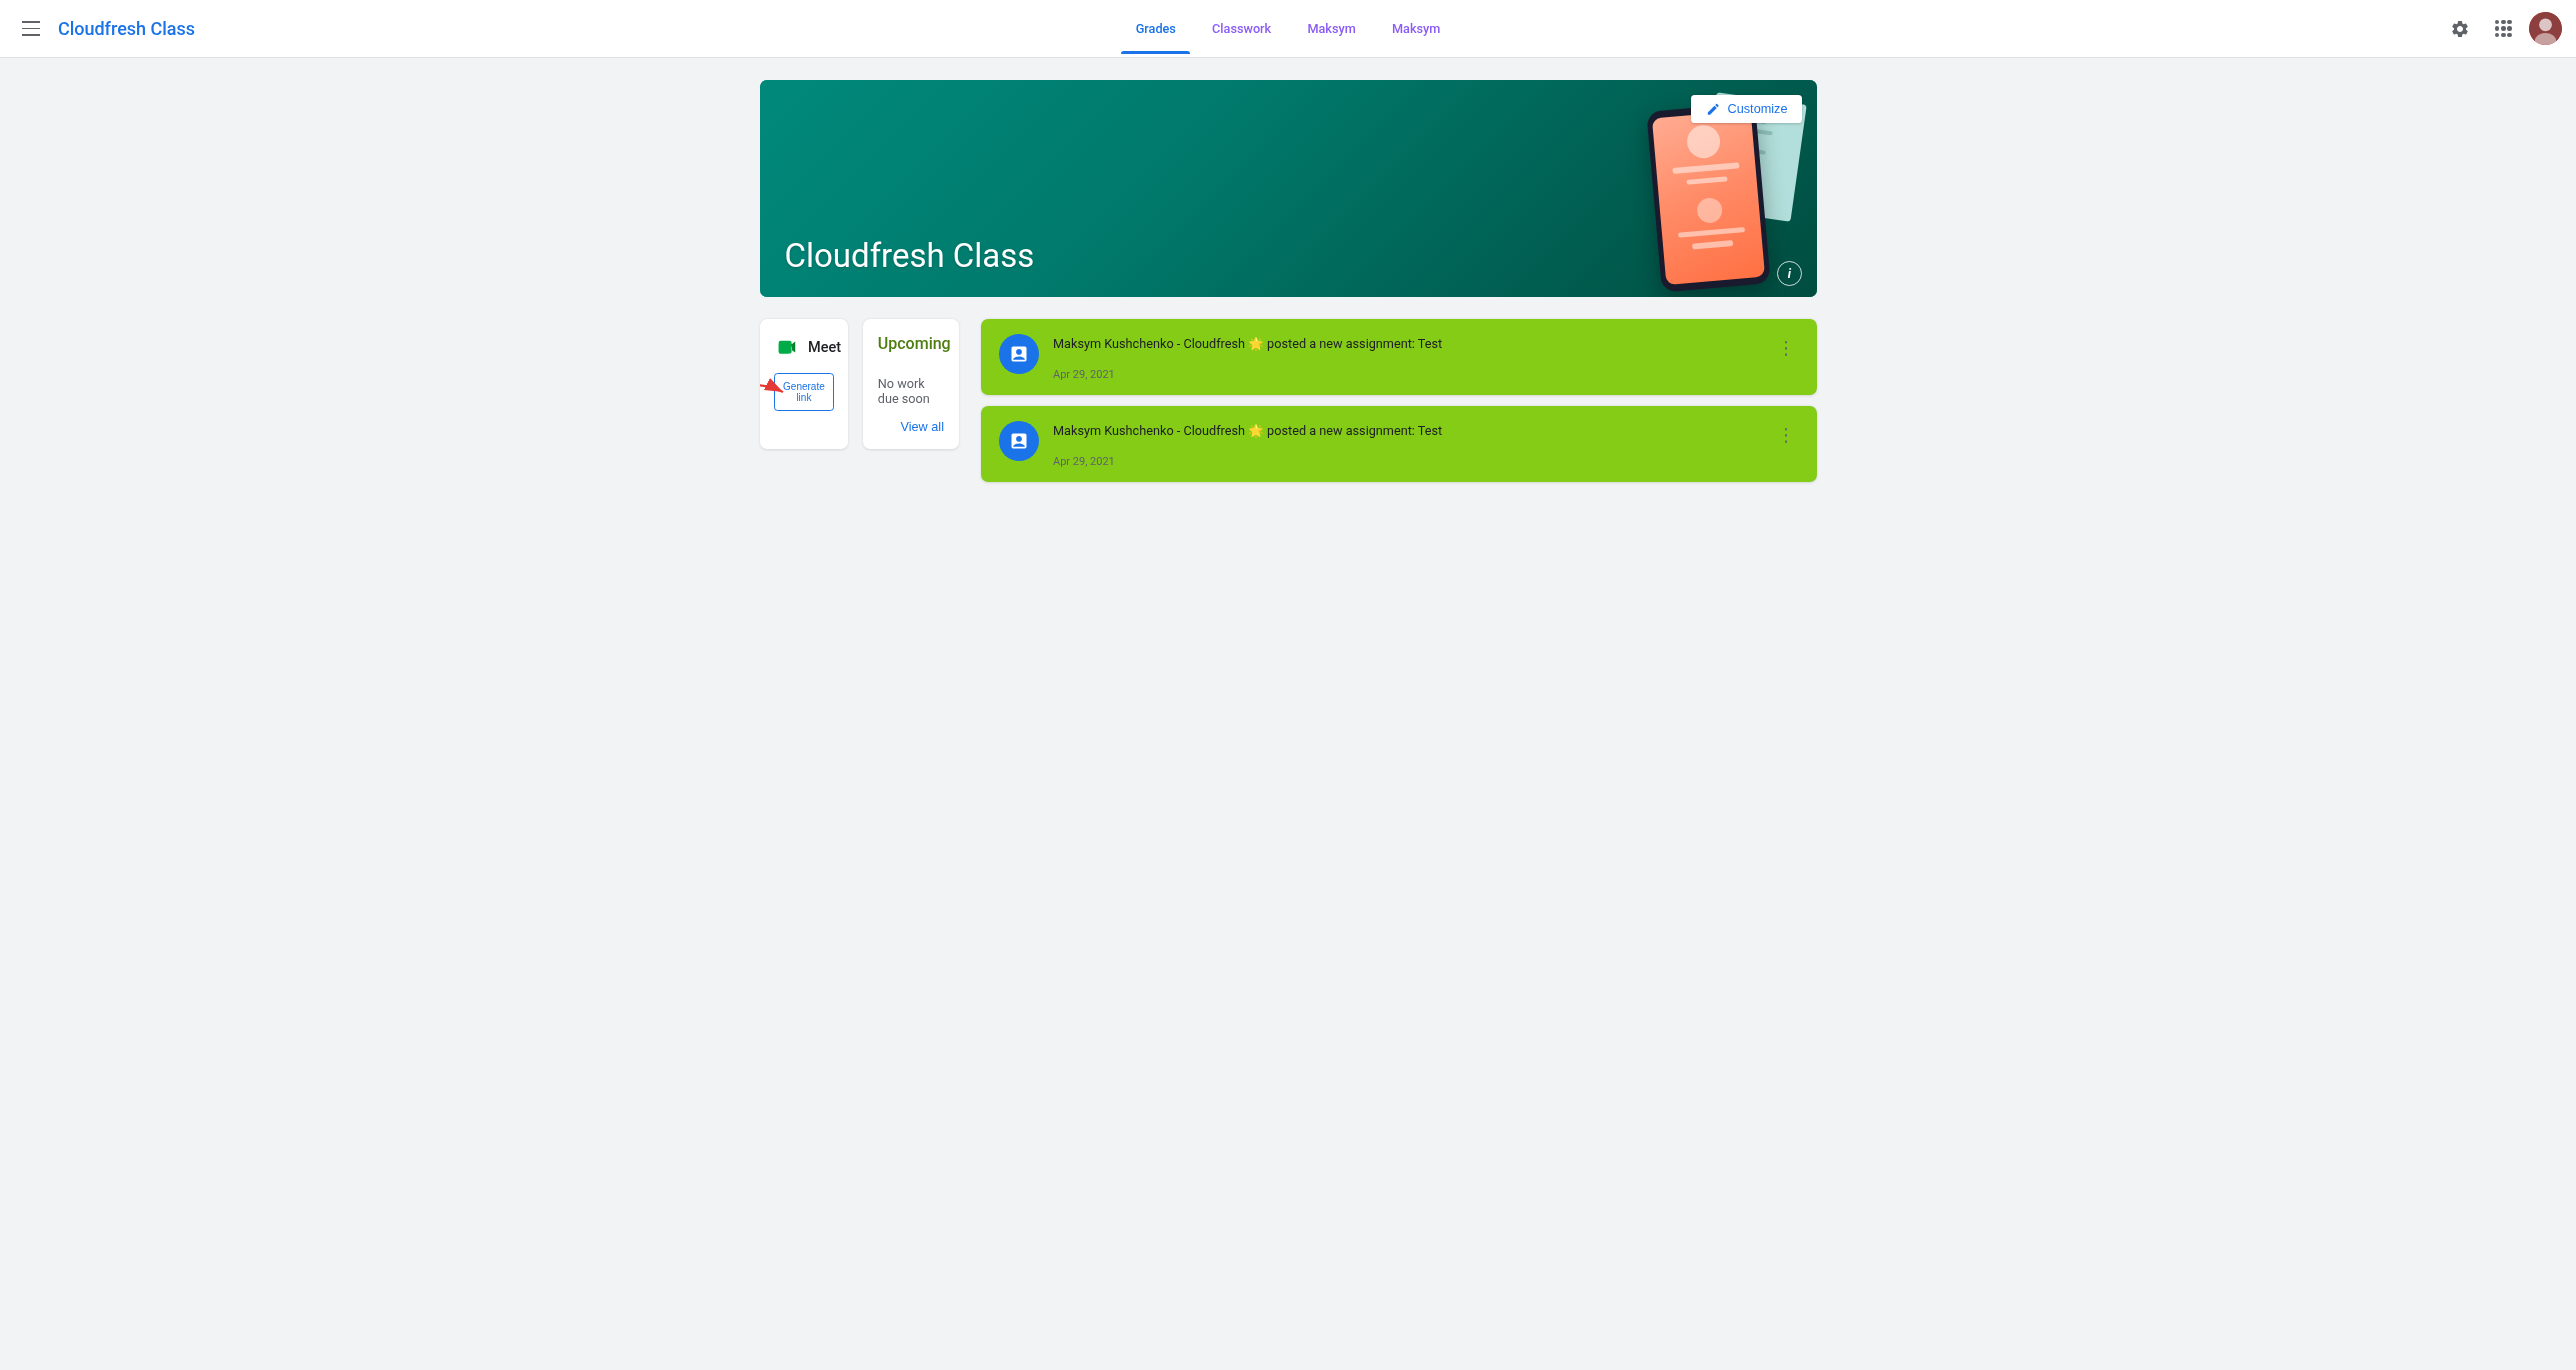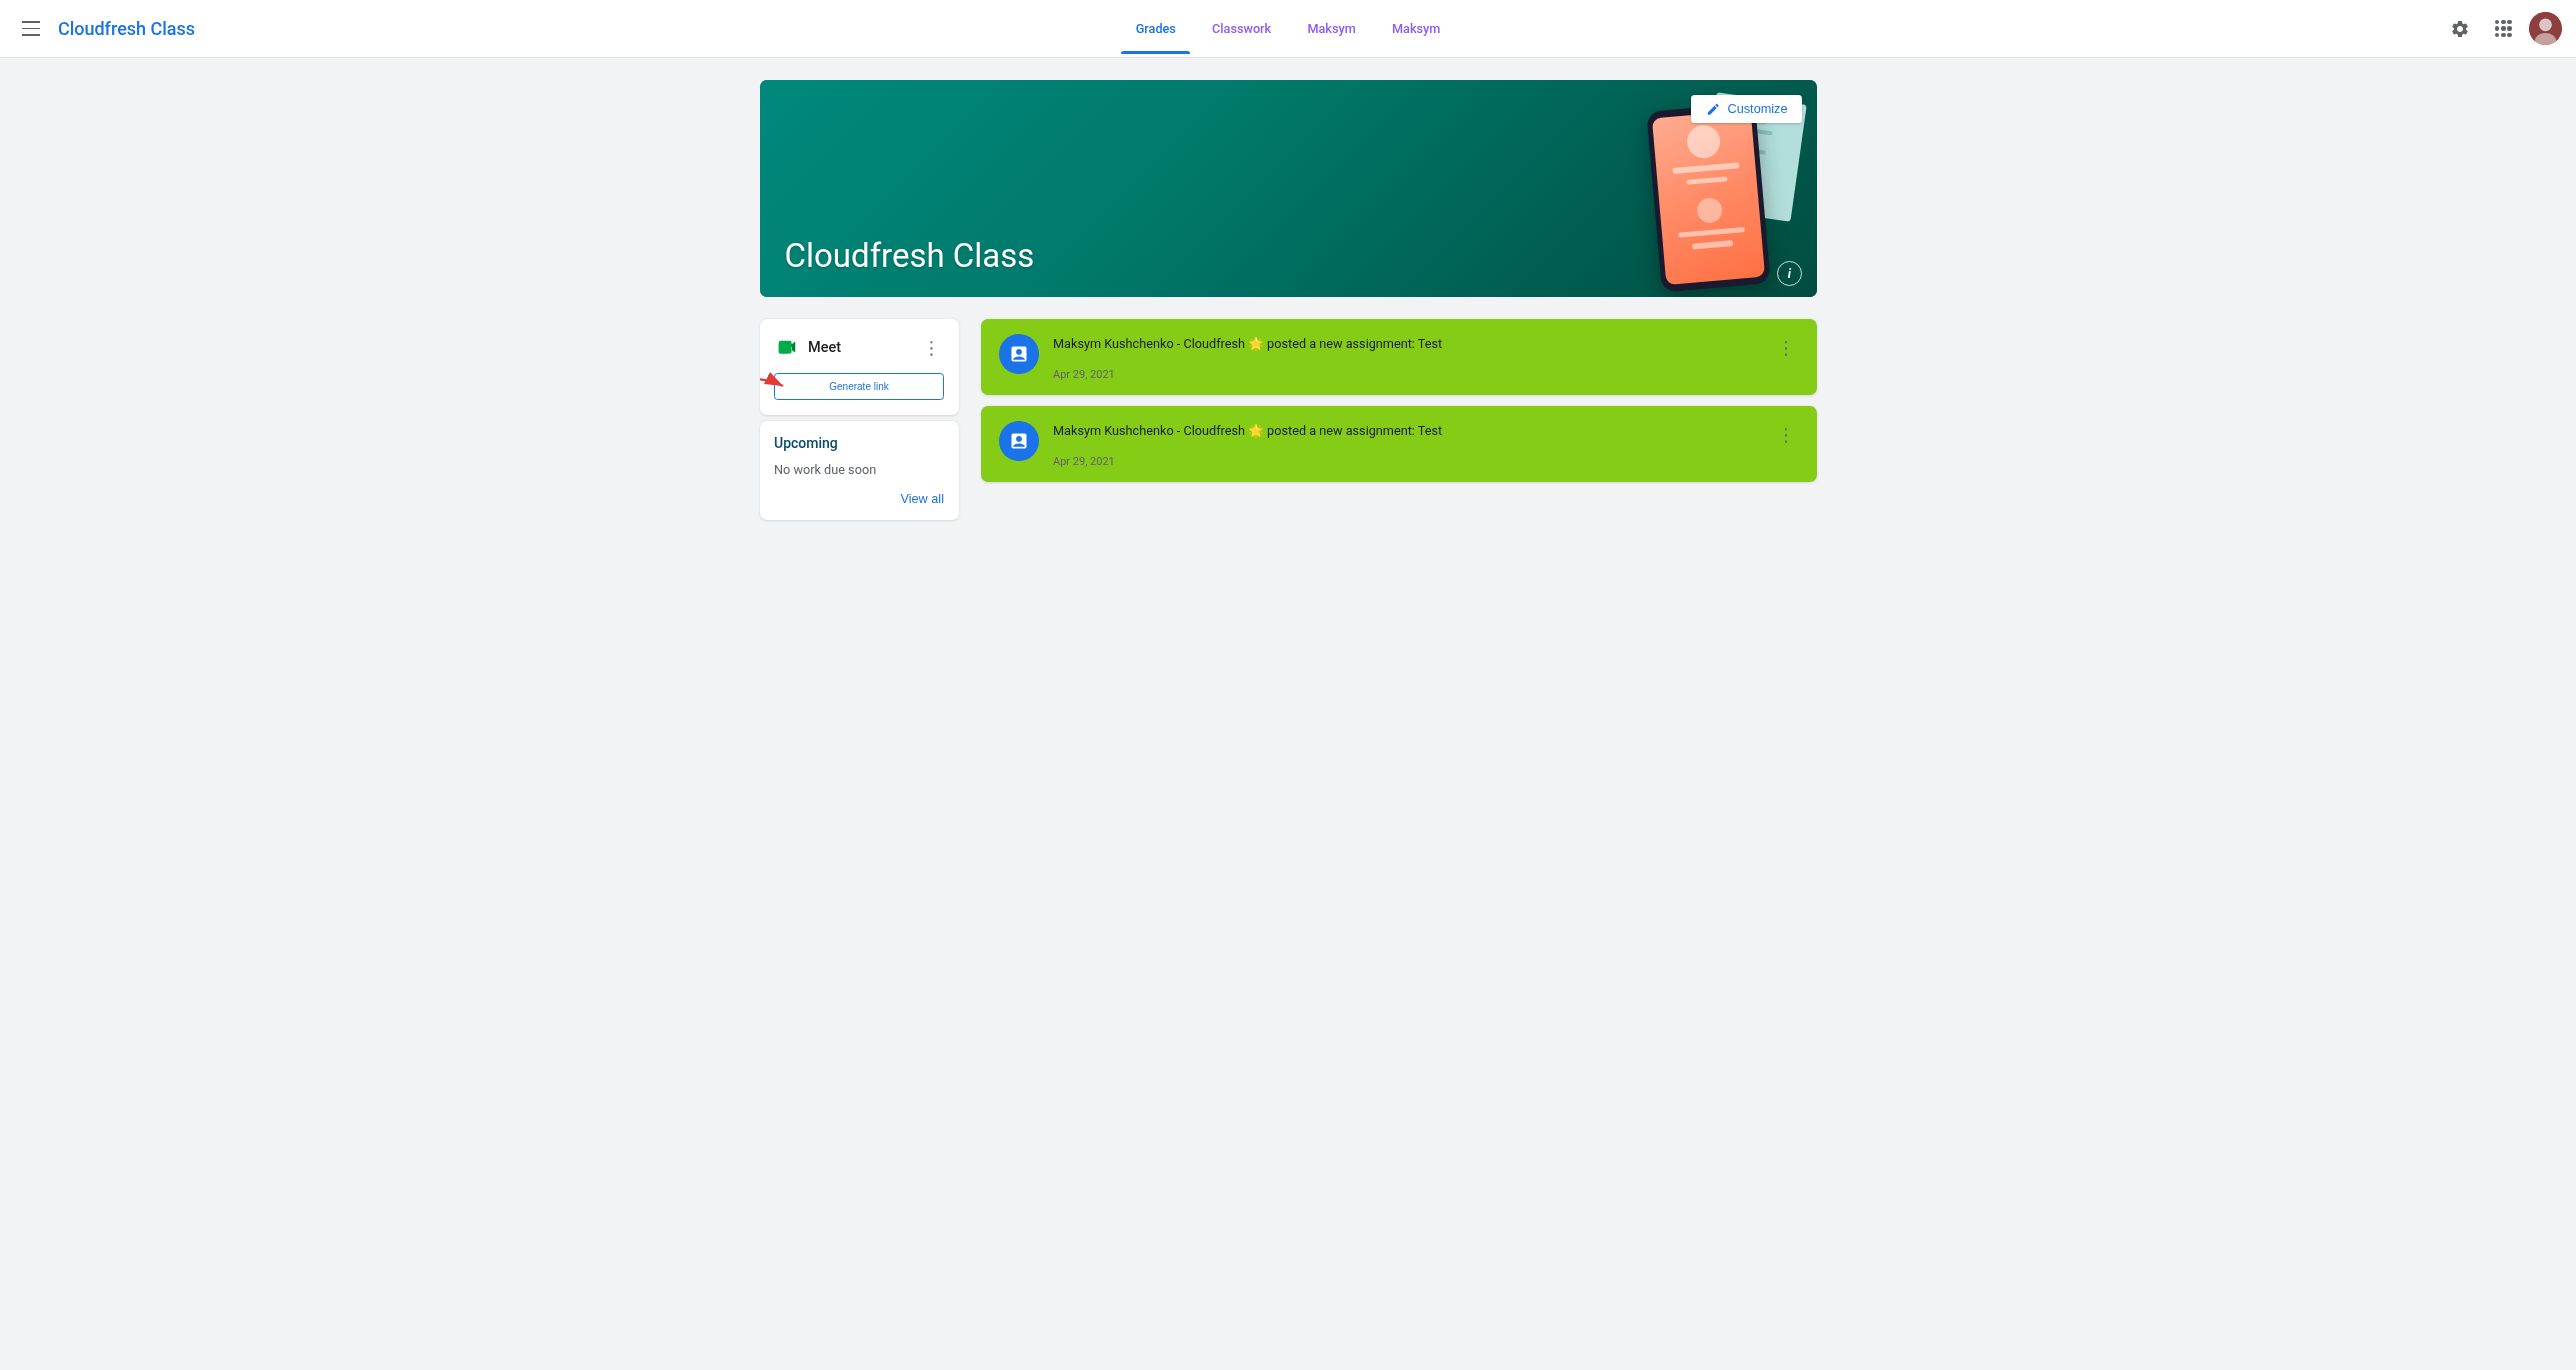--- a/index.html
+++ b/index.html
@@ -271,22 +271,22 @@
       display: flex;
       gap: 22px;
       align-items: flex-start;
     }
 
     
     .sidebar {
       width: 199px;
       flex-shrink: 0;
       display: flex;
-      flex-direction: column;
-      gap: 6px;
+      flex-direction: row;
+      gap: 15px;
     }
 
     .card {
       background: white;
       border-radius: 7.2px;
       box-shadow: 0 0.9px 2.7px rgba(0,0,0,0.12);
       overflow: hidden;
     }
 
     
@@ -333,24 +333,24 @@
       border-radius: 3.6px;
       cursor: pointer;
       text-align: center;
     }
 
     
     .upcoming-card {
       padding: 14.5px;
     }
     .upcoming-title {
-      font-size: 14px;
-      font-weight: 500;
-      margin-bottom: 11px;
-      color: #0c4a6e;
+      font-size: 16px;
+      font-weight: 500;
+      margin-bottom: 23px;
+      color: #4d7c0f;
     }
     .upcoming-empty {
       font-size: 12.7px;
       color: #5f6368;
       margin-bottom: 14.5px;
     }
     .view-all-btn {
       color: #1a73e8;
       font-size: 12.7px;
       font-weight: 500;

